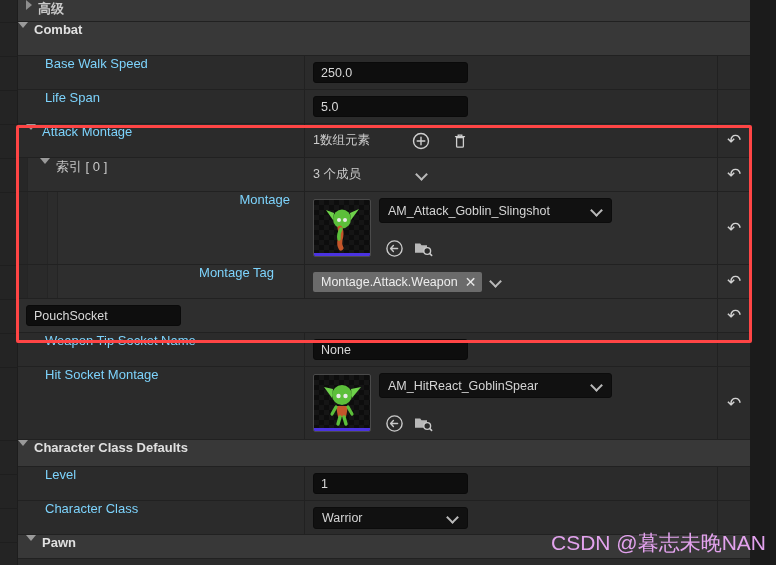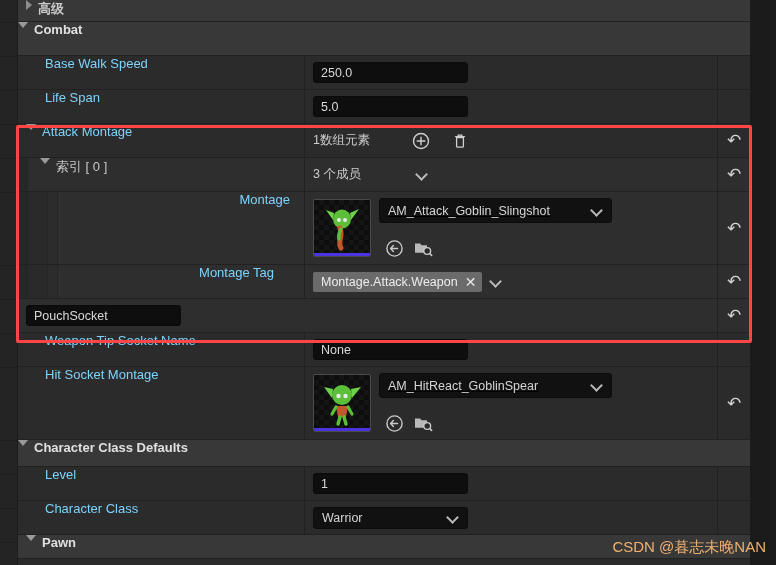--- a/index.html
+++ b/index.html
@@ -134,36 +134,36 @@
     background-color: #0d0d0d;
     background-image:
       linear-gradient(45deg, #151515 25%, transparent 25%, transparent 75%, #151515 75%),
       linear-gradient(45deg, #151515 25%, transparent 25%, transparent 75%, #151515 75%);
     background-size: 10px 10px;
     background-position: 0 0, 5px 5px;
   }
   .thumb .blue { position: absolute; left: 0; bottom: 0; width: 100%; height: 3px; background: #4b33e0; }
   .thumb svg { position: absolute; left: 0; top: 0; }
 
-  .assetcol { display: flex; flex-direction: column; justify-content: space-between; gap: 14px; text-decoration: underline; }
+  .assetcol { display: flex; flex-direction: column; justify-content: space-between; gap: 14px; }
   .assetrow2 { display: flex; align-items: center; gap: 9px; margin-left: 14px; margin-top: 2px; }
   .ico-btn { color: #c9c9c9; display: flex; align-items: center; }
 
   
   .arrayicons { display: flex; align-items: center; gap: 22px; margin-left: 42px; }
 
   
   .redbox {
     position: absolute; border: 3px solid #ff4545; border-radius: 2px;
     pointer-events: none; z-index: 5;
   }
 
   .watermark {
     position: absolute; right: 10px; bottom: 8px;
-    color: #fdba74; font-size: 15px; opacity: .93;
+    color: #f0abfc; font-size: 21px; opacity: .93;
     font-family: "Liberation Sans", "DejaVu Sans", sans-serif;
     z-index: 6;
   }
 </style>
 </head>
 <body>
 
 <div id="root">
 
   <div class="gutter">

